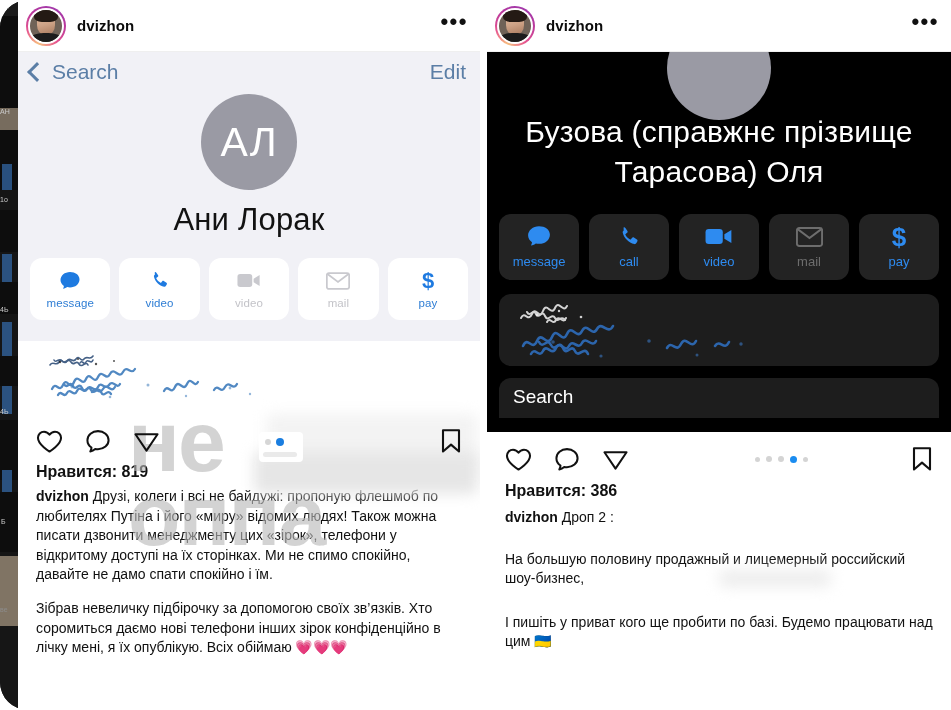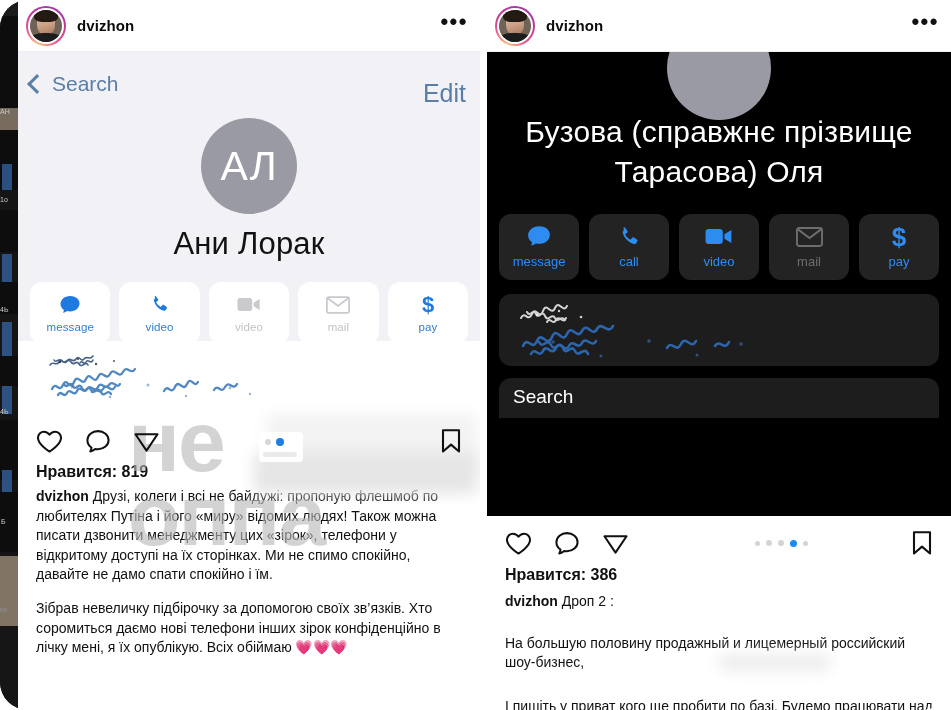--- a/index.html
+++ b/index.html
@@ -83,21 +83,21 @@
   }
   .cc-back{
     display:flex;align-items:center;color:#5b7ea6;
     font-size:21px;cursor:pointer;
   }
   .cc-chev{
     display:inline-block;width:11px;height:11px;margin-right:8px;margin-left:4px;
     border-left:3.2px solid #5b7ea6;border-bottom:3.2px solid #5b7ea6;
     transform:rotate(45deg);
   }
-  .cc-edit{color:#5b7ea6;font-size:25px;cursor:pointer;margin-top:19px;}
+  .cc-edit{color:#5b7ea6;font-size:21px;cursor:pointer;}
   .cc-mono{
     width:96px;height:96px;border-radius:50%;margin:6px auto 0;
     background:#9a9aa4;color:#ffffff;
     display:flex;align-items:center;justify-content:center;
     font-size:41px;font-weight:400;letter-spacing:1px;
   }
   .cc-name{
     text-align:center;font-size:31px;color:#121212;margin-top:12px;
     letter-spacing:.2px;
   }
@@ -170,21 +170,21 @@
     background:#eaeaea;
   }
 
   
   .panel-right{
     position:absolute;left:487px;top:0;width:464px;height:710px;
     background:#ffffff;overflow:hidden;
   }
   .panel-right .ig-head{border-bottom:1px solid #f0f0f0;}
   .dark-card{
-    position:relative;background:#000000;height:464px;overflow:hidden;
+    position:relative;background:#000000;height:380px;overflow:hidden;
   }
   .dk-mono{
     position:absolute;left:50%;top:-36px;transform:translateX(-50%);
     width:104px;height:104px;border-radius:50%;background:#9a9aa4;
   }
   .dk-title{
     position:relative;text-align:center;color:#ffffff;font-size:30px;
     line-height:40px;padding:60px 6px 0;letter-spacing:.2px;
   }
   .dk-actions{

